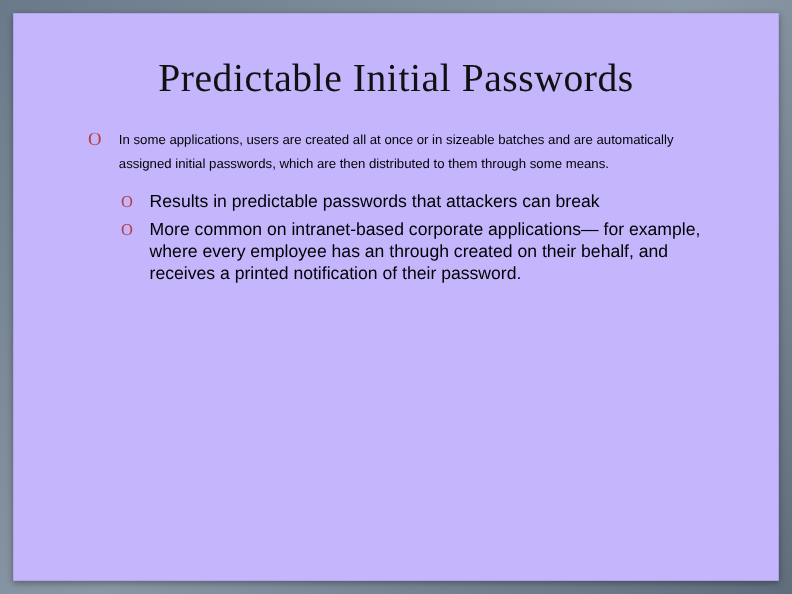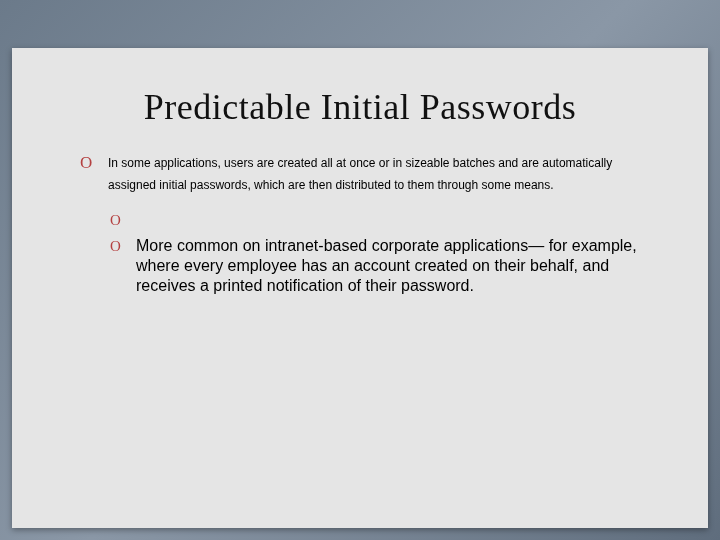--- a/index.html
+++ b/index.html
@@ -13,25 +13,24 @@
     background: linear-gradient(135deg, #6b7a8a 0%, #8a97a6 50%, #5f6d7d 100%);
     font-family: Arial, Helvetica, sans-serif;
     position: relative;
   }
   .slide {
     position: absolute;
     top: 12px;
     left: 12px;
     right: 12px;
     bottom: 12px;
-    background: #e5e5e5;
+    background: #c4b5fd;
     box-shadow: 0 2px 6px rgba(0,0,0,0.35);
     box-sizing: border-box;
     padding: 28px 48px 16px 48px;
-    margin-top: 36px;
   }
   .title {
     font-family: Georgia, 'Times New Roman', serif;
     font-size: 36px;
     font-weight: 400;
     color: #111;
     text-align: center;
     margin: 10px 0 24px 0;
     letter-spacing: 0.5px;
   }
@@ -78,19 +77,20 @@
   <div class="title">Predictable Initial Passwords</div>
 
   <div class="outer-item">
     <div class="marker">O</div>
     <div class="text">In some applications, users are created all at once or in sizeable batches and are automatically assigned initial passwords, which are then distributed to them through some means.</div>
   </div>
 
   <div class="inner-list">
     <div class="inner-item">
       <div class="marker">O</div>
+      <div class="text">Results in predictable passwords that attackers can break</div>
     </div>
     <div class="inner-item">
       <div class="marker">O</div>
-      <div class="text">More common on intranet-based corporate applications— for example, where every employee has an account created on their behalf, and receives a printed notification of their password.</div>
+      <div class="text">More common on intranet-based corporate applications— for example, where every employee has an through created on their behalf, and receives a printed notification of their password.</div>
     </div>
   </div>
 </div>
 
 </body></html>

